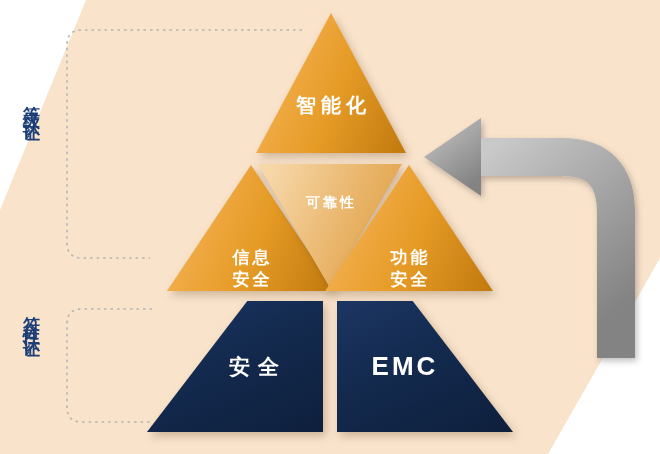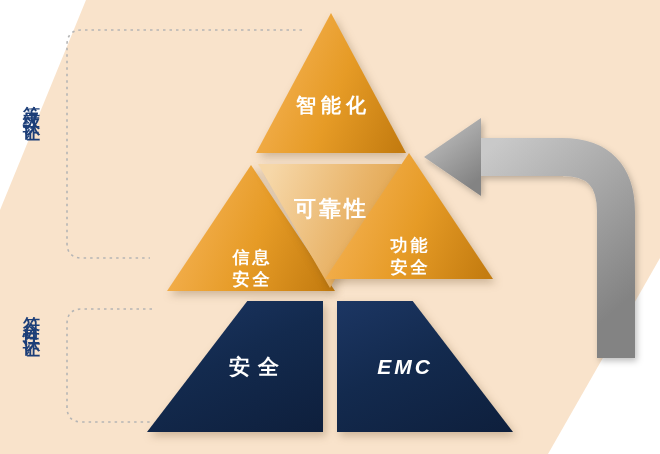--- a/index.html
+++ b/index.html
@@ -49,21 +49,21 @@
   .tri-up   { clip-path: polygon(50% 0, 100% 100%, 0 100%); }
   .tri-down { clip-path: polygon(0 0, 100% 0, 50% 100%); }
 
   .orange { background: linear-gradient(112deg, #f5b254 12%, #e69b26 55%, #c47c10 96%); }
   .tan    { background: linear-gradient(112deg, #f6d7a8 8%, #e9b469 58%, #dc9c3e 96%); }
   .navy   { background: linear-gradient(155deg, #1c3663 0%, #132a4e 45%, #0e1f3c 100%); }
 
   #tri-top        { left:256px; top:13px;  width:150px; height:140px; }
   #tri-mid-left   { left:167px; top:165px; width:168px; height:126px; }
   #tri-mid-center { left:258px; top:164px; width:144px; height:124px; }
-  #tri-mid-right  { left:325px; top:153px; width:168px; height:126px; }
+  #tri-mid-right  { left:325px; top:165px; width:168px; height:126px; }
   #trap-left      { left:147px; top:301px; width:176px; height:131px; }
   #trap-right     { left:337px; top:301px; width:176px; height:131px; }
 
   #trap-left  .fill { clip-path: polygon(57% 0, 100% 0, 100% 100%, 0 100%); }
   #trap-right .fill { clip-path: polygon(0 0, 43% 0, 100% 100%, 0 100%); }
 
   .label-top {
     justify-content: flex-end;
     padding-bottom: 34px;
     padding-left: 5px;
@@ -74,35 +74,34 @@
     justify-content: flex-end;
     padding-left: 3px;
     font-size: 17px;
     letter-spacing: 3px;
     line-height: 1.3;
   }
   .label-mid-down {
     justify-content: flex-start;
     padding-top: 30px;
     padding-left: 3px;
-    font-size: 22px;
+    font-size: 14px;
     letter-spacing: 3px;
   }
   .label-trap-left {
     justify-content: center;
     padding-left: 46px;
     font-size: 21px;
     letter-spacing: 8px;
   }
   .label-trap-right {
     justify-content: center;
     padding-right: 40px;
-    font-size: 21px;
+    font-size: 26px;
     letter-spacing: 3px;
-    font-style: italic;
   }
 
   
   .side-label {
     position: absolute;
     z-index: 2;
     writing-mode: vertical-rl;
     text-orientation: upright;
     font-size: 17px;
     font-weight: bold;

